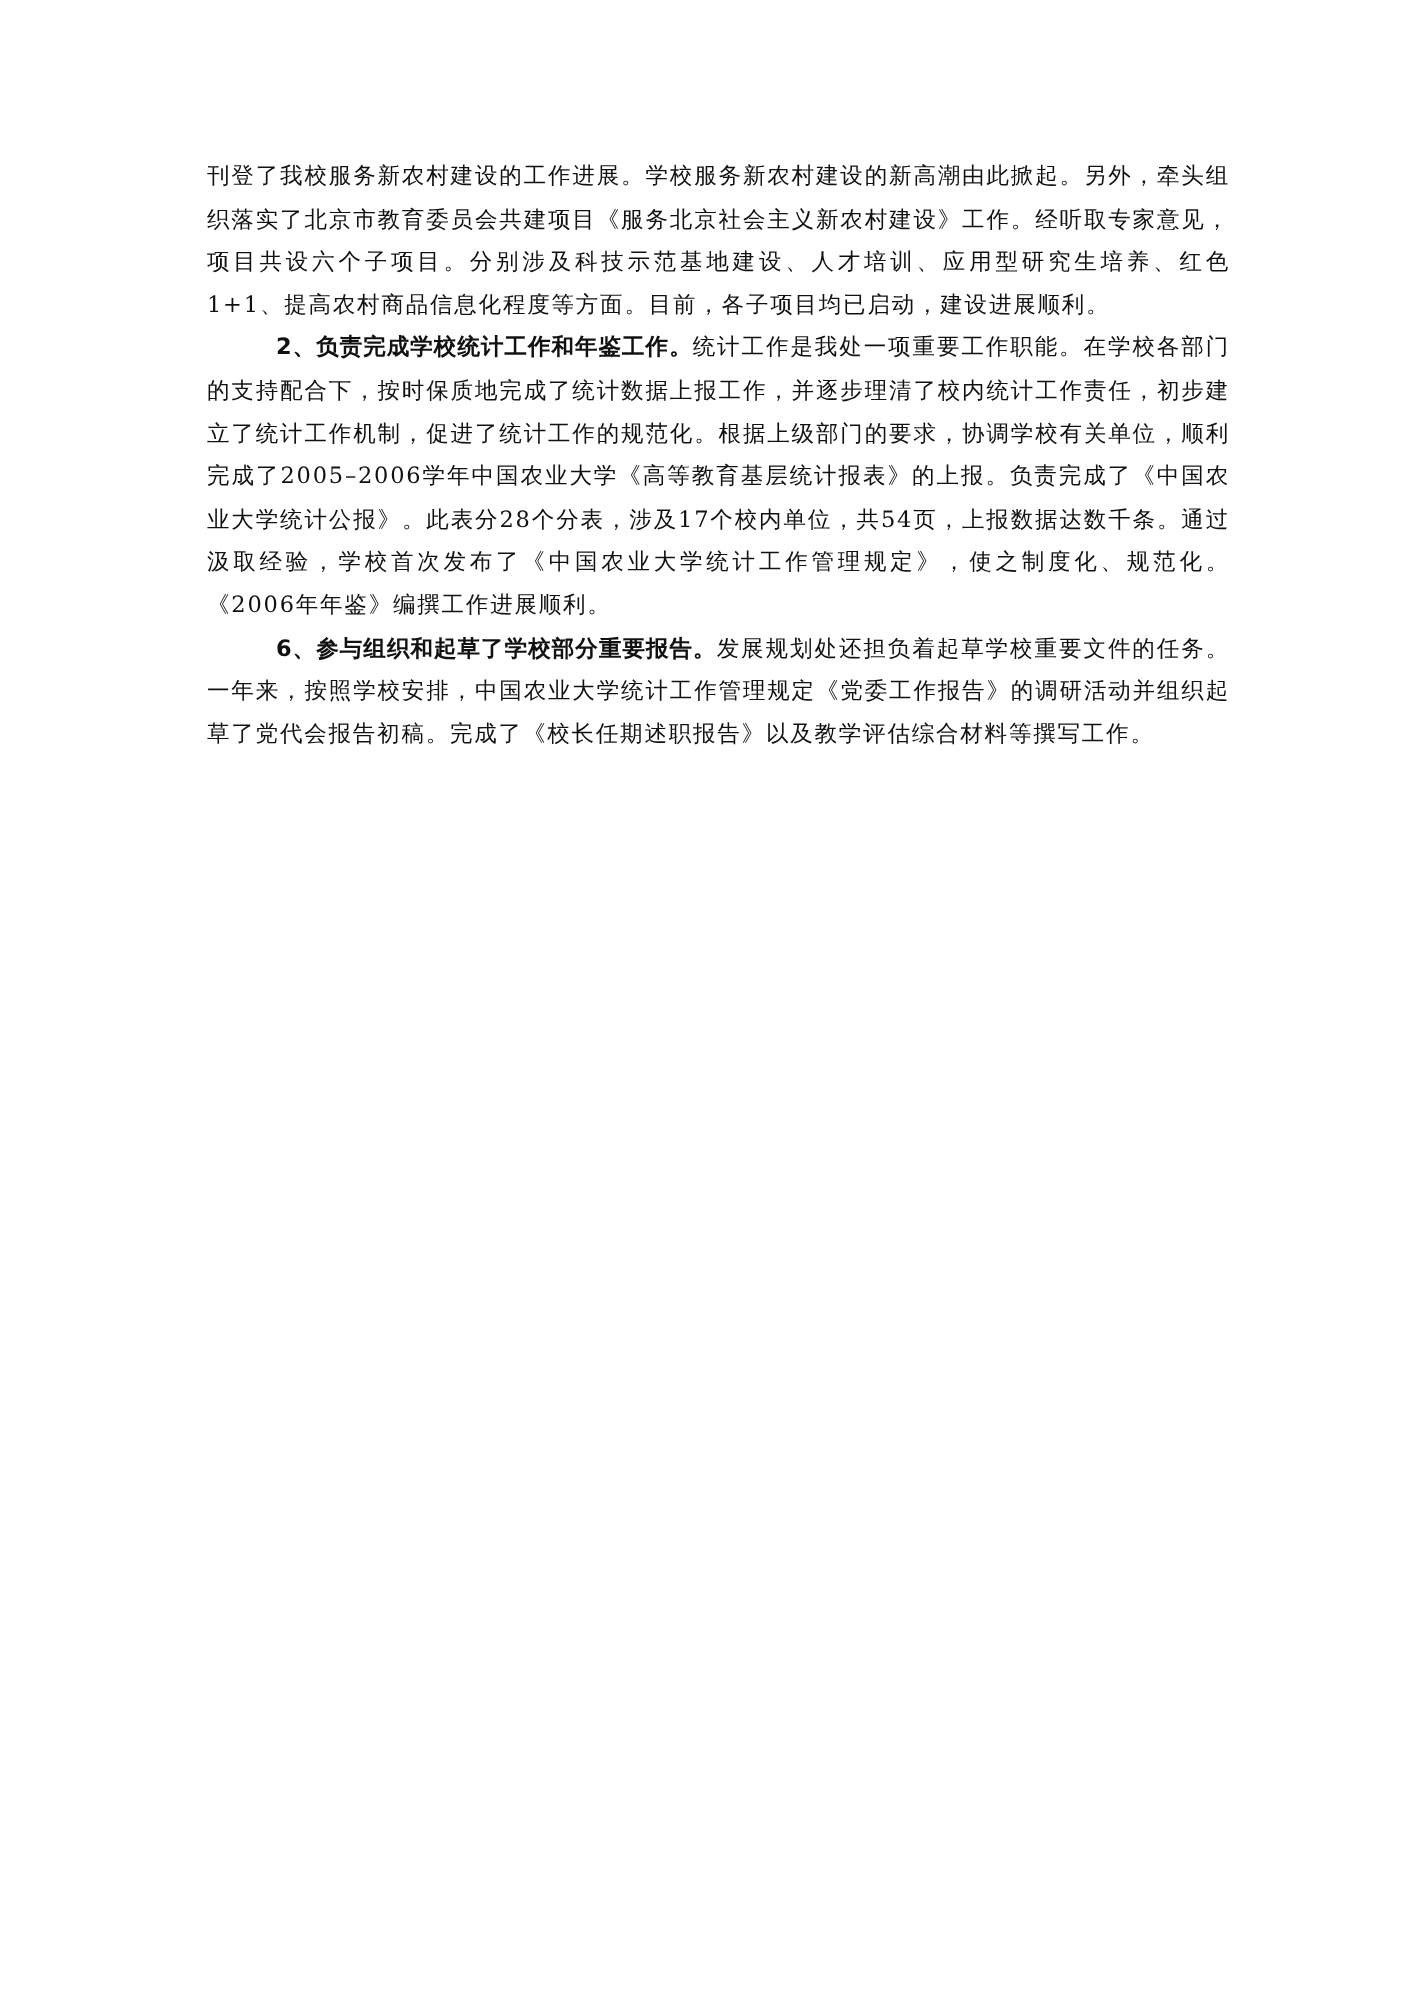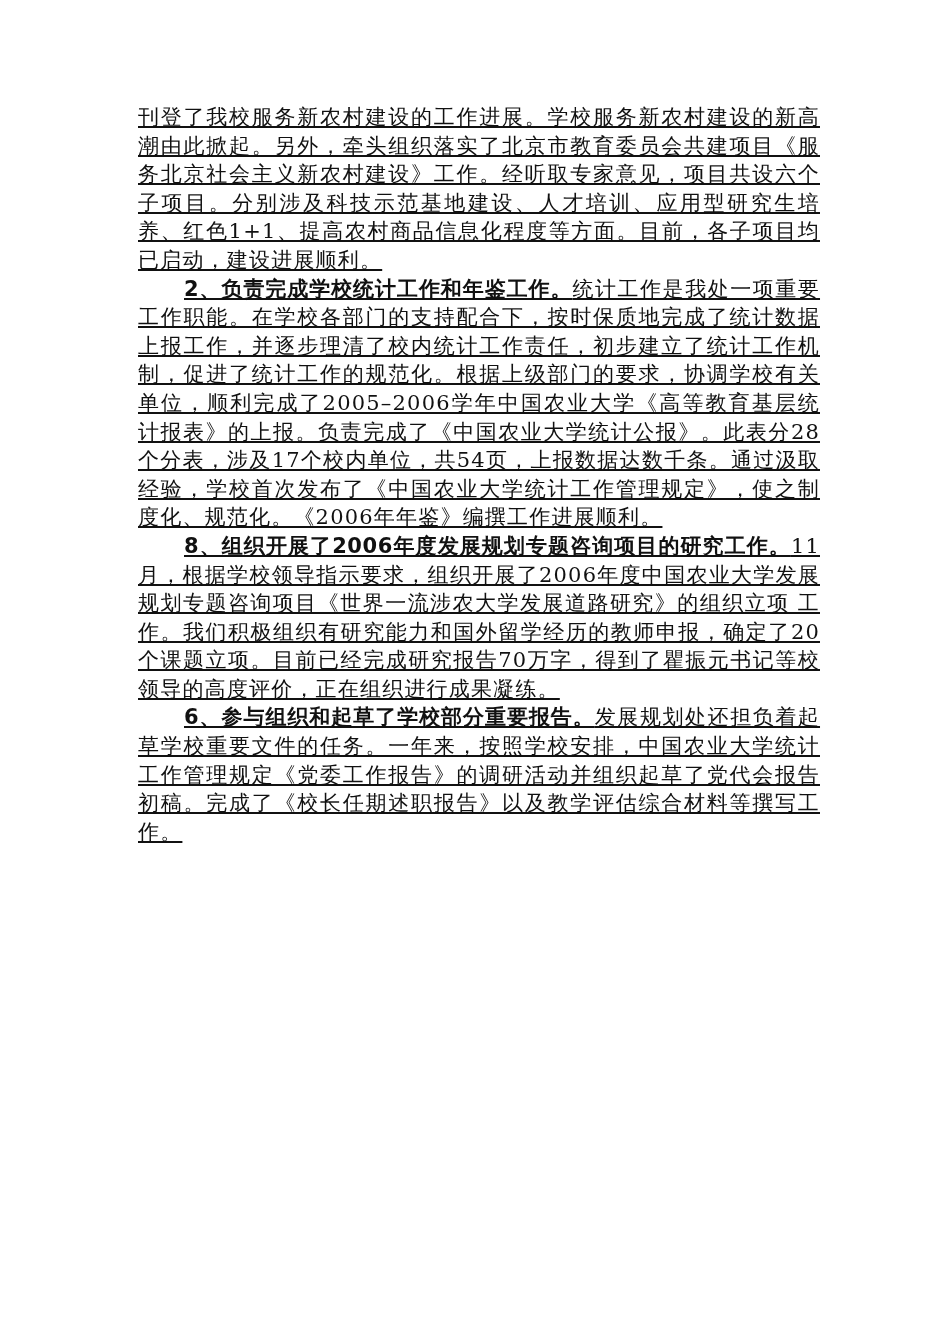--- a/index.html
+++ b/index.html
@@ -12,26 +12,25 @@
       height: 1344px;
       position: relative;
       overflow: hidden;
     }
     .page {
       position: absolute;
       left: 138px;
       top: 103px;
       width: 682px;
       font-family: "DejaVu Serif", "Liberation Serif", serif;
-      font-size: 21px;
+      font-size: 15px;
       line-height: 28.6px;
       color: #111111;
       text-align: justify;
       letter-spacing: 1.2px;
-      text-decoration: underline;
     }
     .para {
       margin: 0;
       padding: 0;
     }
     .para.indent {
       text-indent: 46px;
     }
     .heading {
       font-weight: bold;
@@ -43,18 +42,15 @@
 <body>
 
 <div class="page">
   <p class="para">
     <span class="body">刊登了我校服务新农村建设的工作进展。学校服务新农村建设的新高潮由此掀起。另外，牵头组织落实了北京市教育委员会共建项目《服务北京社会主义新农村建设》工作。经听取专家意见，项目共设六个子项目。分别涉及科技示范基地建设、人才培训、应用型研究生培养、红色1+1、提高农村商品信息化程度等方面。目前，各子项目均已启动，建设进展顺利。</span>
   </p>
   <p class="para indent">
     <span class="heading">2、负责完成学校统计工作和年鉴工作。</span><span class="body">统计工作是我处一项重要工作职能。在学校各部门的支持配合下，按时保质地完成了统计数据上报工作，并逐步理清了校内统计工作责任，初步建立了统计工作机制，促进了统计工作的规范化。根据上级部门的要求，协调学校有关单位，顺利完成了2005–2006学年中国农业大学《高等教育基层统计报表》的上报。负责完成了《中国农业大学统计公报》。此表分28个分表，涉及17个校内单位，共54页，上报数据达数千条。通过汲取经验，学校首次发布了《中国农业大学统计工作管理规定》，使之制度化、规范化。《2006年年鉴》编撰工作进展顺利。</span>
   </p>
   <p class="para indent">
-    <span class="heading">8、组织开展了2006年度发展规划专题咨询项目的研究工作。</span><span class="body">11月，根据学校领导指示要求，组织开展了2006年度中国农业大学发展规划专题咨询项目《世界一流涉农大学发展道路研究》的组织立项 工作。我们积极组织有研究能力和国外留学经历的教师申报，确定了20个课题立项。目前已经完成研究报告70万字，得到了瞿振元书记等校领导的高度评价，正在组织进行成果凝练。</span>
-  </p>
-  <p class="para indent">
     <span class="heading">6、参与组织和起草了学校部分重要报告。</span><span class="body">发展规划处还担负着起草学校重要文件的任务。一年来，按照学校安排，中国农业大学统计工作管理规定《党委工作报告》的调研活动并组织起草了党代会报告初稿。完成了《校长任期述职报告》以及教学评估综合材料等撰写工作。</span>
   </p>
 </div>
 
 </body></html>

